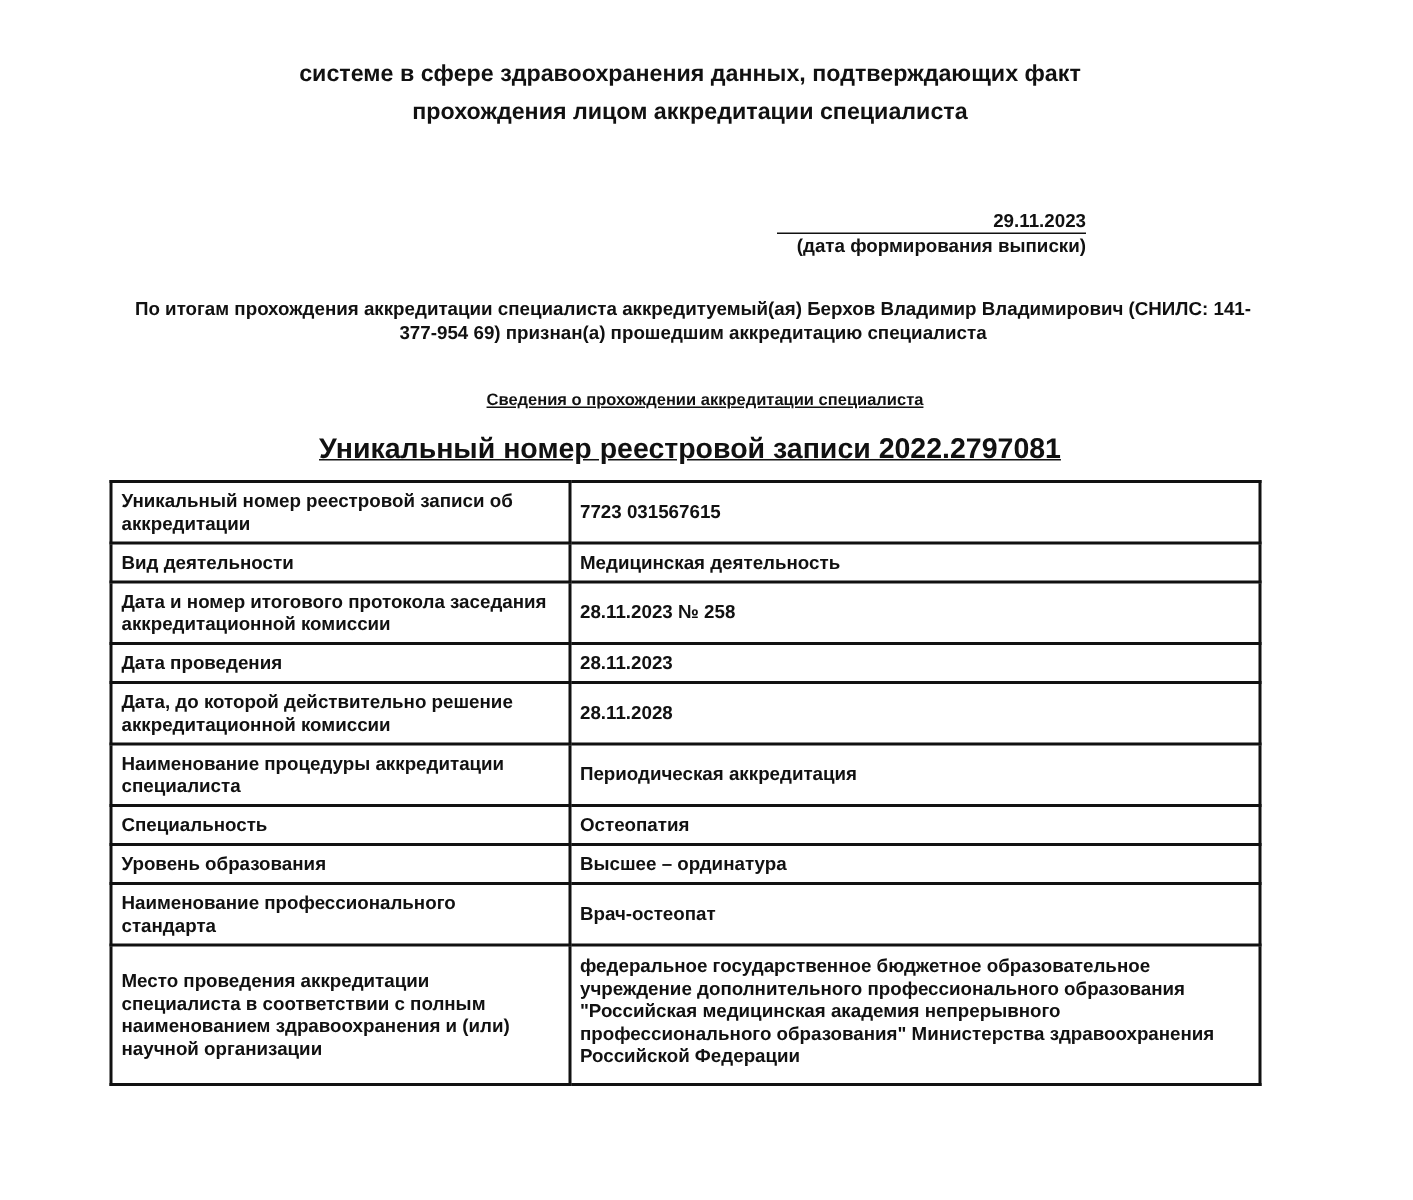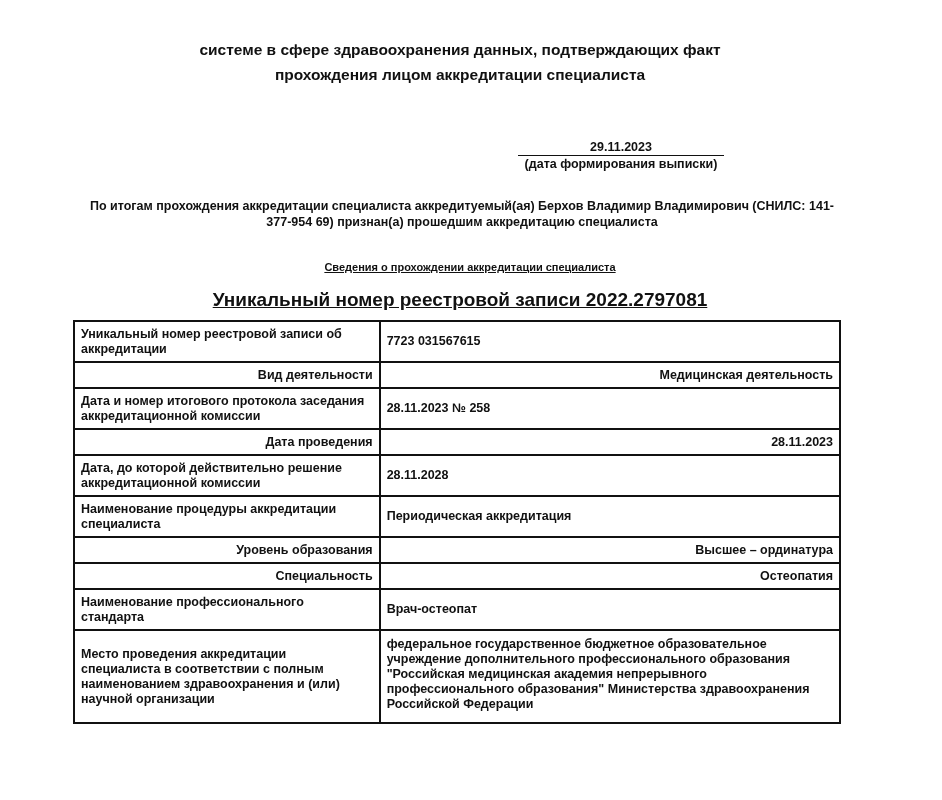--- a/index.html
+++ b/index.html
@@ -24,21 +24,21 @@
       font-weight: bold;
       font-size: 15.5px;
       line-height: 25px;
     }
     .page-title div { white-space: nowrap; }
     .date-block {
       position: absolute;
       left: 518px;
       top: 140px;
       width: 206px;
-      text-align: center;
+      text-align: right;
       font-weight: bold;
       font-size: 12.5px;
     }
     .date-value {
       line-height: 14px;
       border-bottom: 1px solid #111;
       padding-bottom: 1px;
     }
     .date-caption {
       line-height: 15px;
@@ -88,21 +88,21 @@
     }
     table.details td {
       border: 2px solid #111;
       padding: 0 6px;
       vertical-align: middle;
       text-align: left;
     }
     table.details td.label-cell { width: 293px; border-radius: 16px; }
     table.details td.value-cell { width: 449px; }
     tr.h43 td { height: 39px; }
-    tr.h28 td { height: 24px; text-align: right; }
+    tr.h28 td { height: 24px; }
     tr.h87 td { height: 83px; padding-top: 2px; padding-bottom: 2px; }
     td.value-top { vertical-align: top !important; padding-top: 6px !important; }
   </style>
 </head>
 <body>
 
 <div class="page-title">
   <div>системе в сфере здравоохранения данных, подтверждающих факт</div>
   <div>прохождения лицом аккредитации специалиста</div>
 </div>
@@ -170,32 +170,32 @@
       <td class="label-cell">
         <div>Наименование процедуры аккредитации</div>
         <div>специалиста</div>
       </td>
       <td class="value-cell">
         <div>Периодическая аккредитация</div>
       </td>
     </tr>
     <tr class="h28">
       <td class="label-cell">
+        <div>Специальность</div>
+      </td>
+      <td class="value-cell">
+        <div>Остеопатия</div>
+      </td>
+    </tr>
+    <tr class="h28">
+      <td class="label-cell">
         <div>Уровень образования</div>
       </td>
       <td class="value-cell">
         <div>Высшее – ординатура</div>
-      </td>
-    </tr>
-    <tr class="h28">
-      <td class="label-cell">
-        <div>Специальность</div>
-      </td>
-      <td class="value-cell">
-        <div>Остеопатия</div>
       </td>
     </tr>
     <tr class="h43">
       <td class="label-cell">
         <div>Наименование профессионального</div>
         <div>стандарта</div>
       </td>
       <td class="value-cell">
         <div>Врач-остеопат</div>
       </td>

